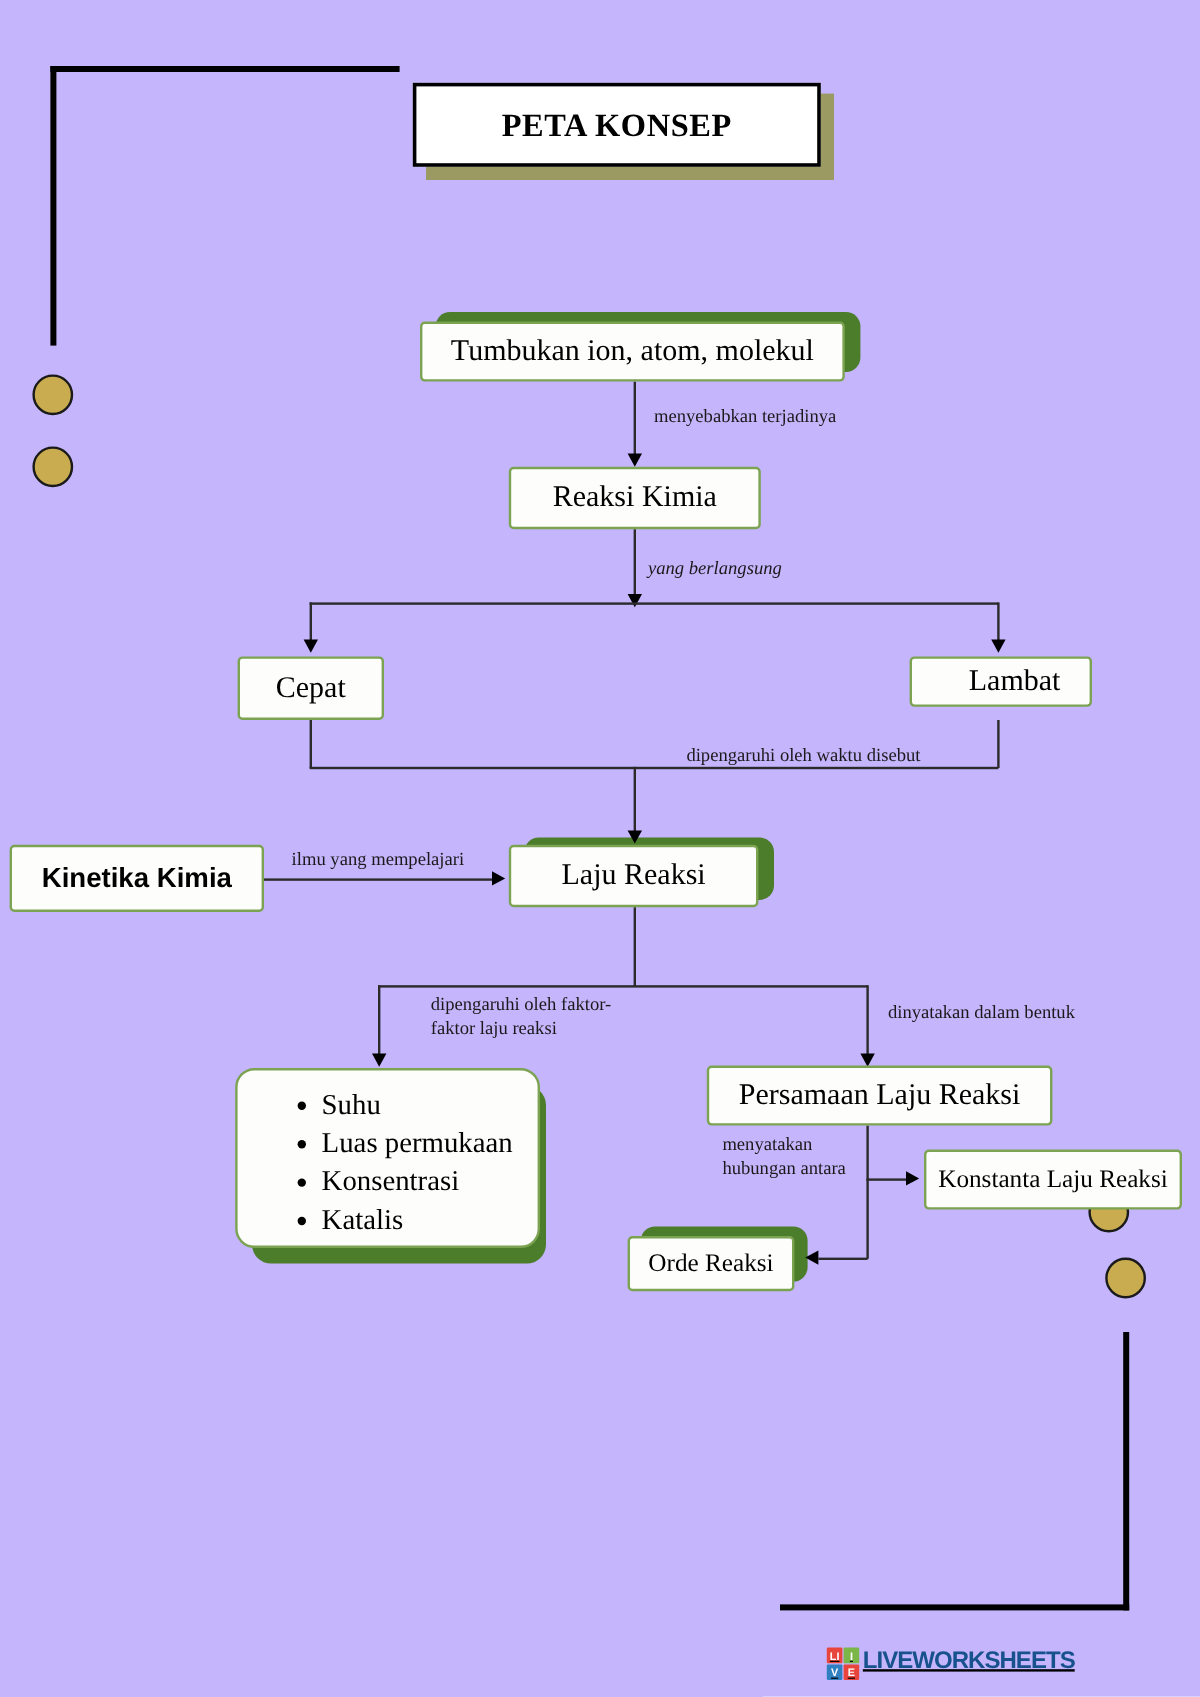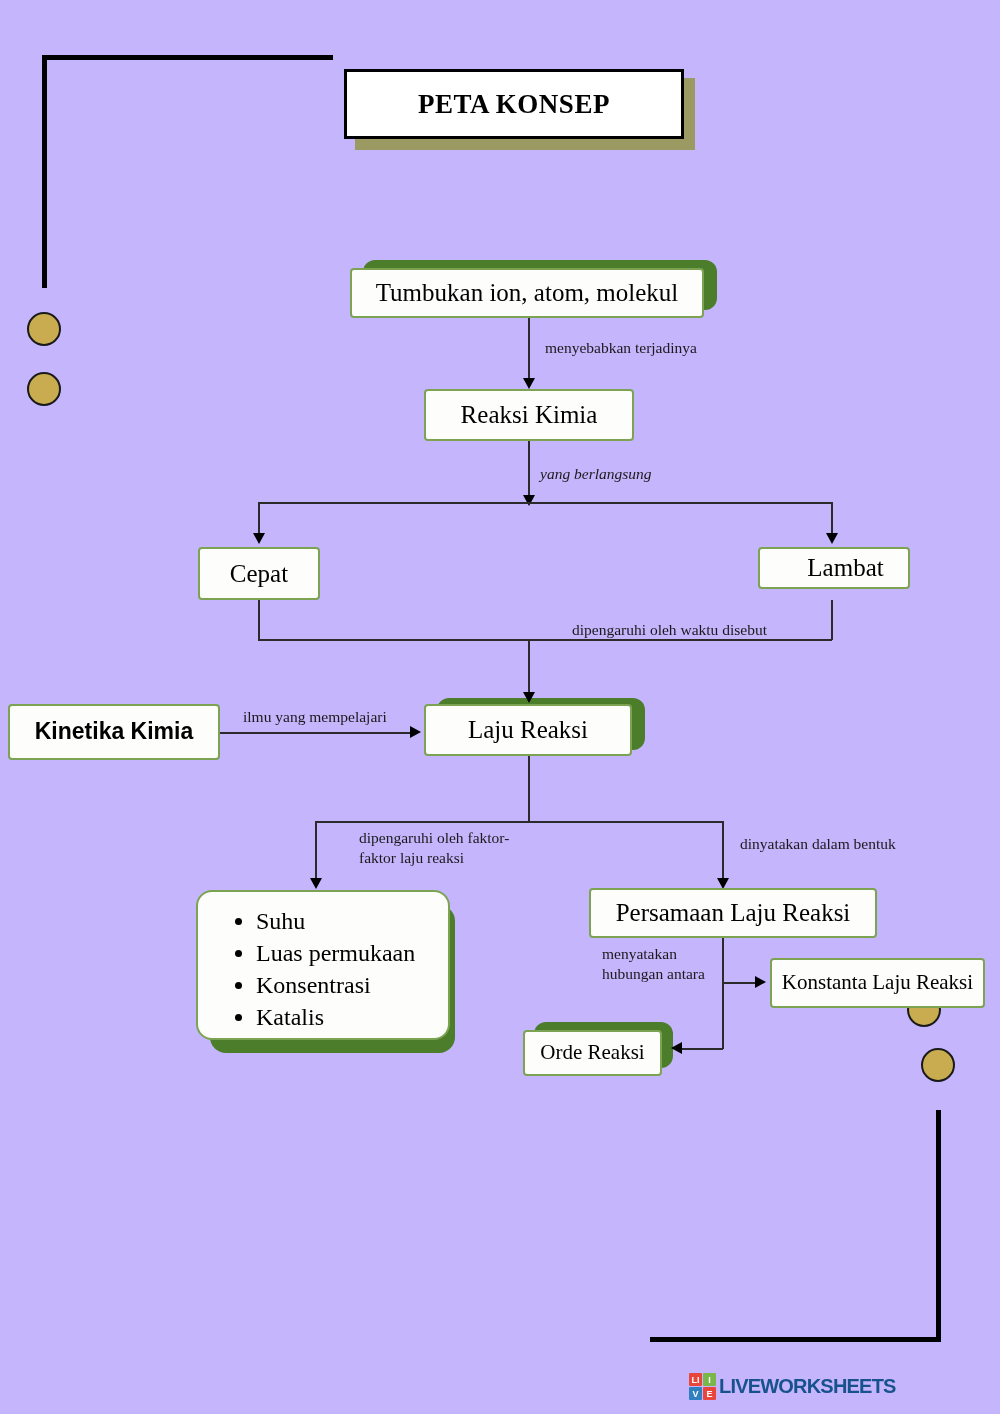--- a/index.html
+++ b/index.html
@@ -91,21 +91,21 @@
   }
 
   
   .list-node {
     position: absolute;
     background: #fdfdfb;
     border: 2px solid #7ba352;
     border-radius: 16px;
     box-sizing: border-box;
     z-index: 3;
-    padding: 14px 10px 12px 30px;
+    padding: 14px 10px 12px 42px;
   }
   .list-node ul {
     margin: 0;
     padding: 0 0 0 28px;
     list-style: disc;
   }
   .list-node li {
     font-family: "Liberation Serif", serif;
     font-size: 24px;
     line-height: 1.33;
@@ -151,21 +151,21 @@
     line-height: 1.3;
     color: #1a1a1a;
     white-space: pre-line;
     z-index: 4;
   }
 
   
   .lw-logo {
     position: absolute;
     display: flex;
-    align-items: center;
+    text-decoration: underline;
   }
   .lw-grid {
     display: grid;
     grid-template-columns: 13px 13px;
     grid-template-rows: 13px 13px;
     gap: 1px;
     margin-right: 3px;
   }
   .lw-cell {
     display: flex;

